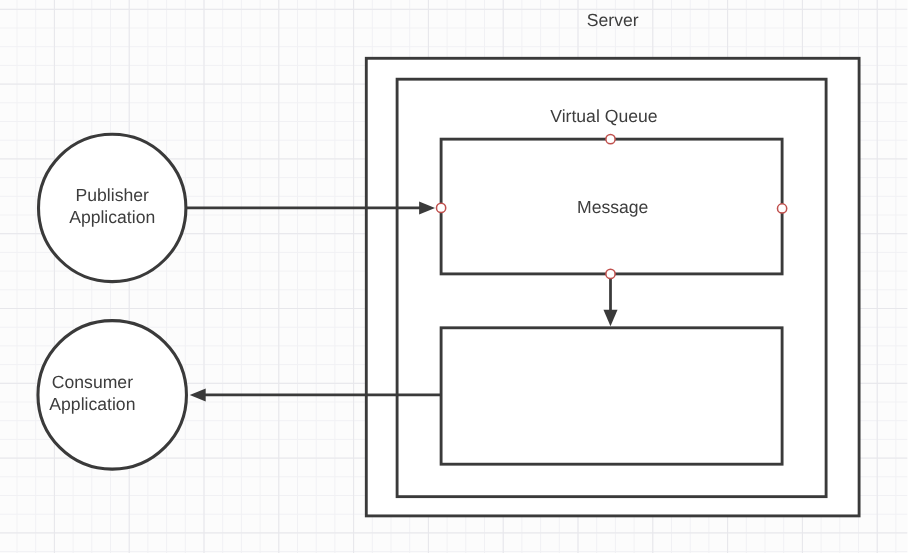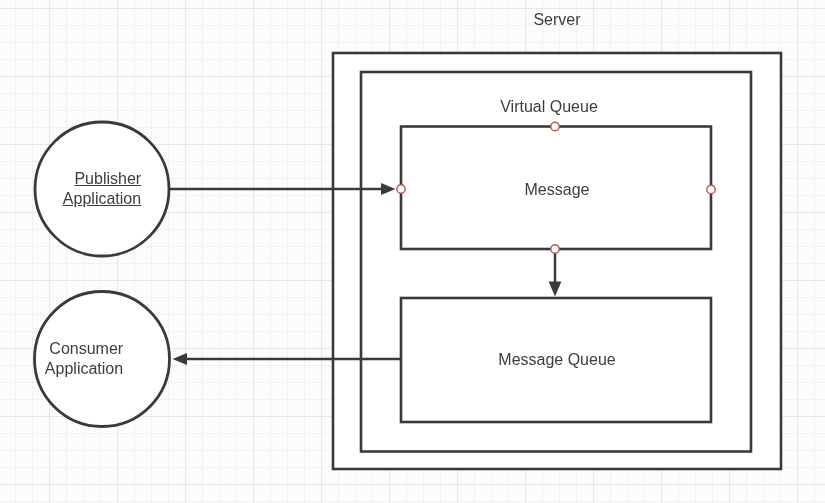--- a/index.html
+++ b/index.html
@@ -43,21 +43,21 @@
   .conn-point {
     stroke-width: 1.4px;
   }
   .label {
     position: absolute;
     transform: translateX(-50%);
     color: #3d3d3d;
     font-size: 16px;
     line-height: 20px;
     white-space: nowrap;
-    text-align: right;
+    text-align: center;
     user-select: none;
   }
 </style>
 </head>
 <body>
 
 <div class="canvas">
 
   <svg class="diagram-layer" viewBox="0 0 825 503">
 
@@ -93,23 +93,22 @@
     <circle class="conn-point" cx="711" cy="189.5" r="4.2" stroke="#c0504d" fill="#ffffff"></circle>
     <circle class="conn-point" cx="555" cy="249" r="4.2" stroke="#c0504d" fill="#ffffff"></circle>
   </svg>
 
   <div class="label" style="left:557px; top:10px;">Server</div>
 
   <div class="label" style="left:549px; top:97px;">Virtual Queue</div>
 
   <div class="label" style="left:557px; top:180px;">Message</div>
 
-  <div class="label" style="left:557px; top:350px;">Message Queue</div>
 
-  <div class="label" style="left:102px; top:169px;text-decoration:underline;">
+  <div class="label" style="left:102px; top:169px;">
     <div>Publisher</div>
     <div>Application</div>
   </div>
 
   <div class="label" style="left:84px; top:339px;">
     <div>Consumer</div>
     <div>Application</div>
   </div>
 
 </div>

